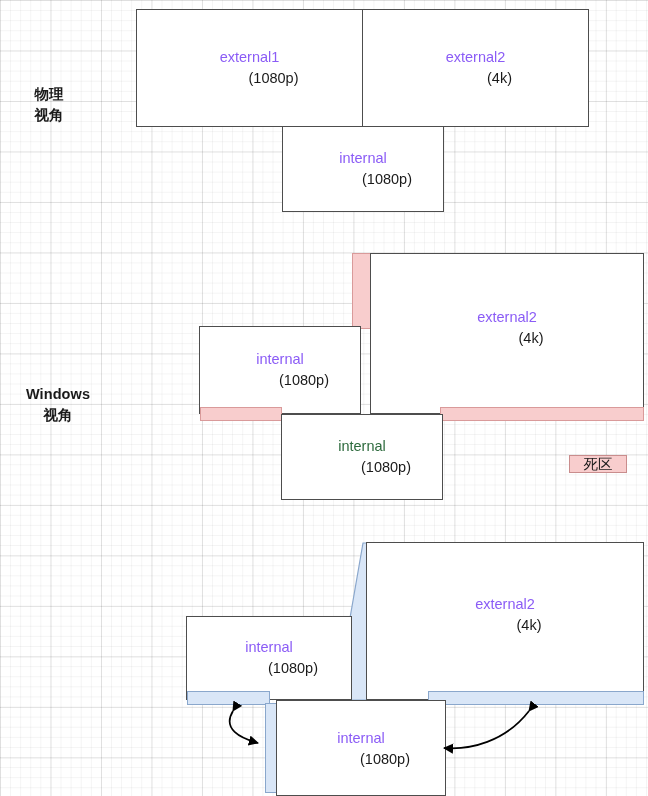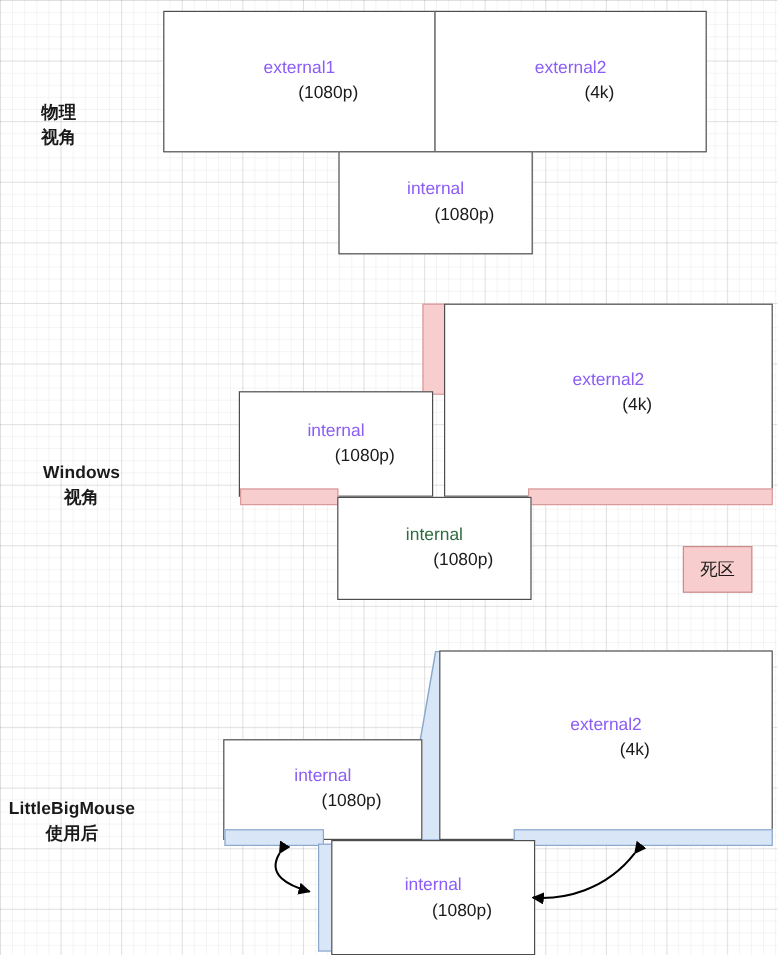--- a/index.html
+++ b/index.html
@@ -102,21 +102,21 @@
   <div class="monitor-box" style="left:362px; top:9px; width:227px; height:118px;">
     <span class="monitor-name">external2</span>
     <span class="monitor-res">(4k)</span>
   </div>
 
   <div class="monitor-box" style="left:282px; top:126px; width:162px; height:86px;">
     <span class="monitor-name">internal</span>
     <span class="monitor-res">(1080p)</span>
   </div>
 
-  <div class="section-label" style="left:16px; top:384px; width:104px;">Windows
+  <div class="section-label" style="left:6px; top:384px; width:104px;">Windows
 视角</div>
 
   <div class="deadzone" style="left:352px; top:253px; width:20px; height:76px;"></div>
 
   <div class="monitor-box" style="left:370px; top:253px; width:274px; height:161px;">
     <span class="monitor-name" style="margin-top:-12px;">external2</span>
     <span class="monitor-res">(4k)</span>
   </div>
 
   <div class="monitor-box" style="left:199px; top:326px; width:162px; height:88px;">
@@ -125,24 +125,22 @@
   </div>
 
   <div class="deadzone" style="left:200px; top:407px; width:82px; height:14px;"></div>
   <div class="deadzone" style="left:440px; top:407px; width:204px; height:14px;"></div>
 
   <div class="monitor-box" style="left:281px; top:414px; width:162px; height:86px;">
     <span class="monitor-name green-text">internal</span>
     <span class="monitor-res">(1080p)</span>
   </div>
 
-  <div class="legend-badge" style="left:569px; top:455px; width:58px; height:39px;">死区</div>
+  <div class="legend-badge" style="left:569px; top:455px; width:58px; height:18px;">死区</div>
 
-  <div class="section-label" style="left:2px; top:664px; width:116px;">LittleBigMouse
-使用后</div>
 
   <svg class="svg-layer" viewBox="0 0 648 796">
     <polygon points="363,543 369,543 369,700 350,700 350,618" fill="#d9e6f7" stroke="#8aa7cc" stroke-width="1.2"></polygon>
   </svg>
 
   <div class="monitor-box" style="left:366px; top:542px; width:278px; height:158px;">
     <span class="monitor-name" style="margin-top:-12px;">external2</span>
     <span class="monitor-res">(4k)</span>
   </div>
 

